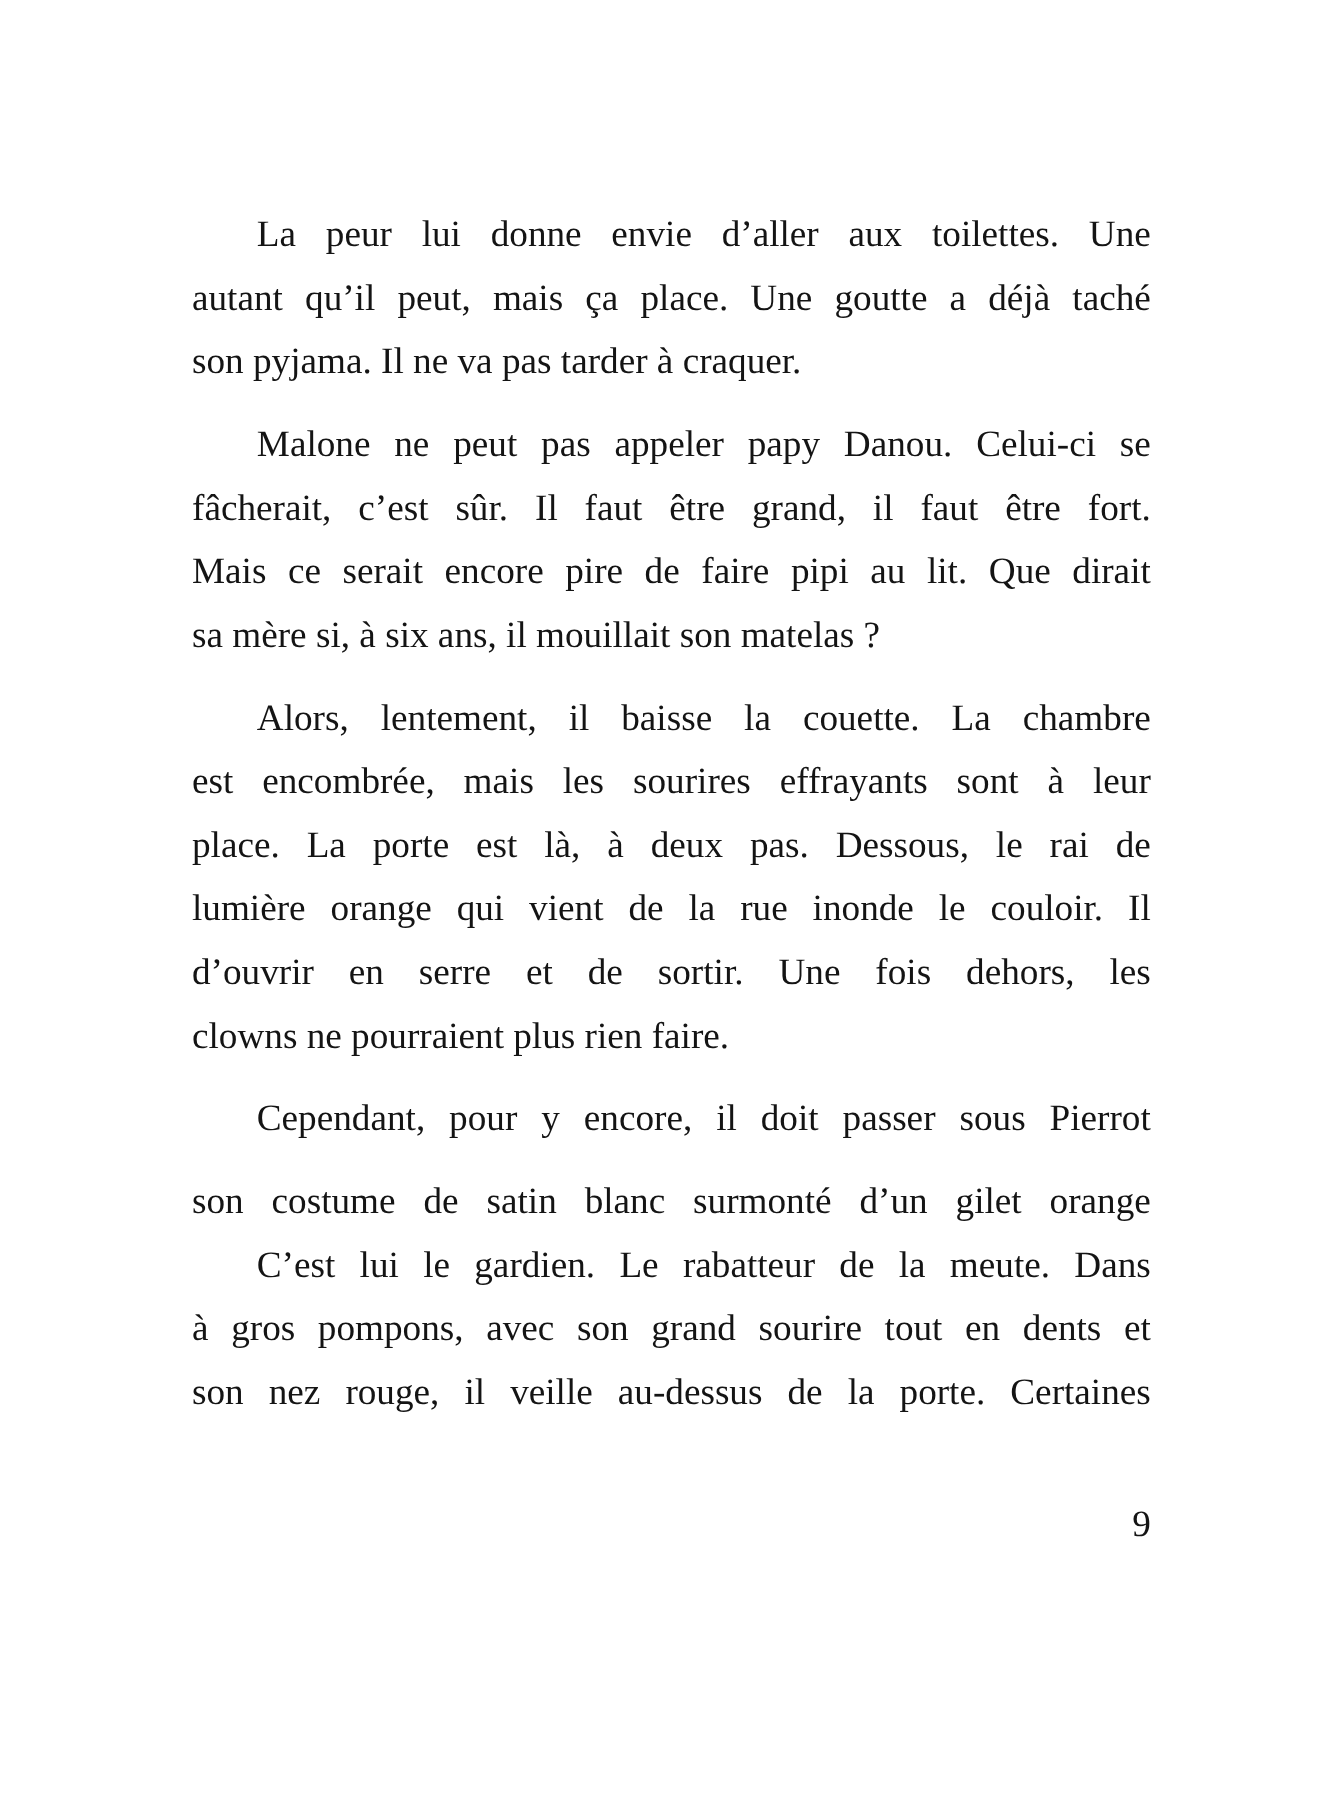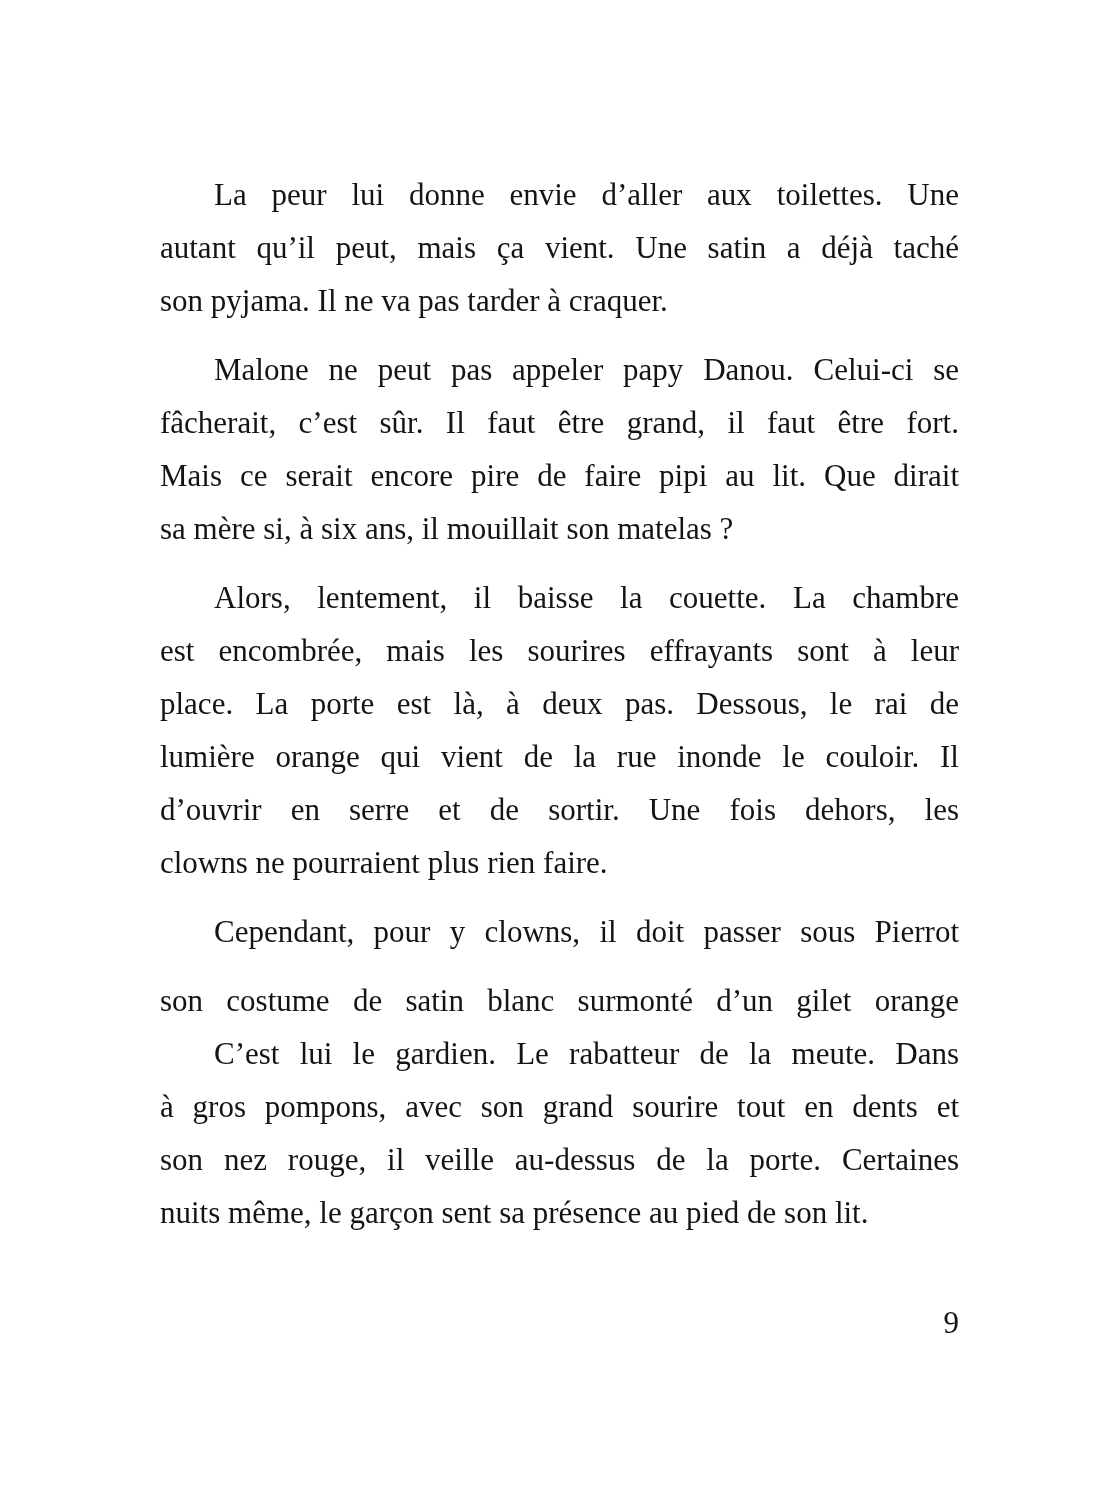--- a/index.html
+++ b/index.html
@@ -48,21 +48,21 @@
   }
 </style>
 </head>
 <body>
 
 <div class="book-page">
 
   <p class="paragraph">
     </p>
     <div class="line first justified">La peur lui donne envie d’aller aux toilettes. Une</div>
-    <div class="line justified">autant qu’il peut, mais ça vient. Une satin a déjà taché</div>
+    <div class="line justified">autant qu’il peut, mais ça place. Une goutte a déjà taché</div>
     <div class="line">son pyjama. Il ne va pas tarder à craquer.</div>
   <p></p>
 
   <p class="paragraph">
     </p>
     <div class="line first justified">Malone ne peut pas appeler papy Danou. Celui-ci se</div>
     <div class="line justified">fâcherait, c’est sûr. Il faut être grand, il faut être fort.</div>
     <div class="line justified">Mais ce serait encore pire de faire pipi au lit. Que dirait</div>
     <div class="line">sa mère si, à six ans, il mouillait son matelas ?</div>
   <p></p>
@@ -72,27 +72,26 @@
     <div class="line first justified">Alors, lentement, il baisse la couette. La chambre</div>
     <div class="line justified">est encombrée, mais les sourires effrayants sont à leur</div>
     <div class="line justified">place. La porte est là, à deux pas. Dessous, le rai de</div>
     <div class="line justified">lumière orange qui vient de la rue inonde le couloir. Il</div>
     <div class="line justified">d’ouvrir en serre et de sortir. Une fois dehors, les</div>
     <div class="line">clowns ne pourraient plus rien faire.</div>
   <p></p>
 
   <p class="paragraph">
     </p>
-    <div class="line first justified">Cependant, pour y clowns, il doit passer sous Pierrot</div>
+    <div class="line first justified">Cependant, pour y encore, il doit passer sous Pierrot</div>
   <p></p>
 
   <p class="paragraph">
     </p>
     <div class="line justified">son costume de satin blanc surmonté d’un gilet orange</div>
     <div class="line first justified">C’est lui le gardien. Le rabatteur de la meute. Dans</div>
     <div class="line justified">à gros pompons, avec son grand sourire tout en dents et</div>
     <div class="line justified">son nez rouge, il veille au-dessus de la porte. Certaines</div>
-    <div class="line">nuits même, le garçon sent sa présence au pied de son lit.</div>
   <p></p>
 
   <div class="folio">9</div>
 
 </div>
 
 </body></html>

